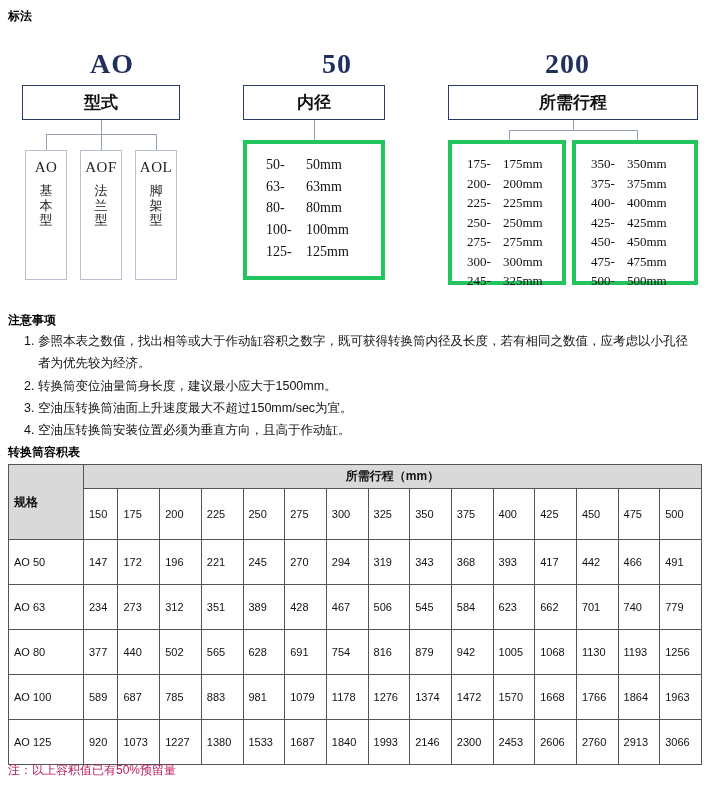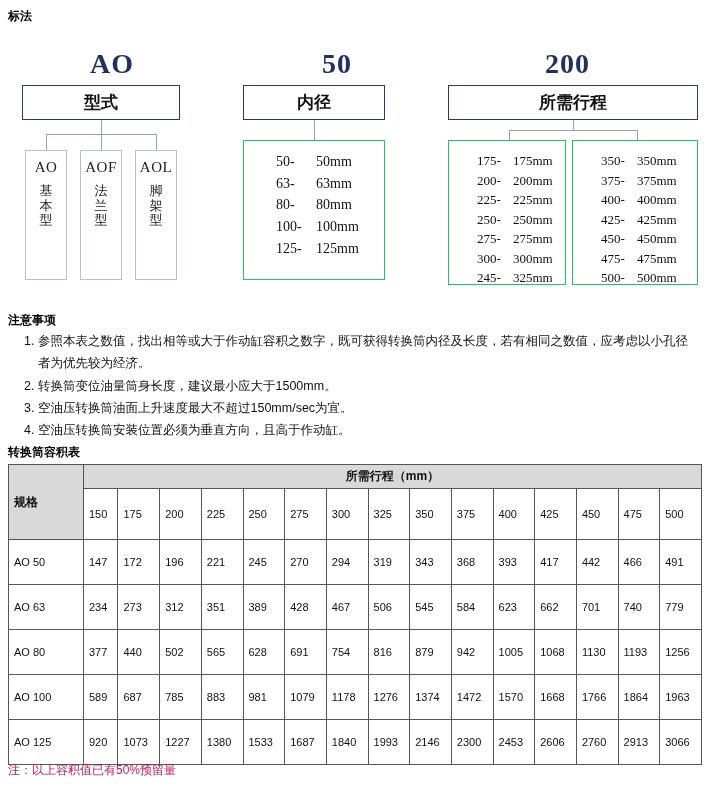--- a/index.html
+++ b/index.html
@@ -74,24 +74,24 @@
   .type-box .t-name {
     margin: 8px auto 0 auto;
     font-size: 13px;
     line-height: 1.12;
     width: 15px;
     color: #222;
   }
 
   .list-box {
     position: absolute;
-    border: 1px solid #22c55e;
+    border: 4px solid #22c55e;
     background: #fff;
     box-sizing: border-box;
-    padding: 10px 0 10px 18px;
+    padding: 10px 0 10px 5px;
   }
   .list-box .row {
     font-family: "Liberation Serif", serif;
     font-size: 14px;
     color: #111;
     line-height: 1.55;
     display: flex;
     padding-left: 14px;
   }
   .list-box .row .k { width: 40px; display: inline-block; }

